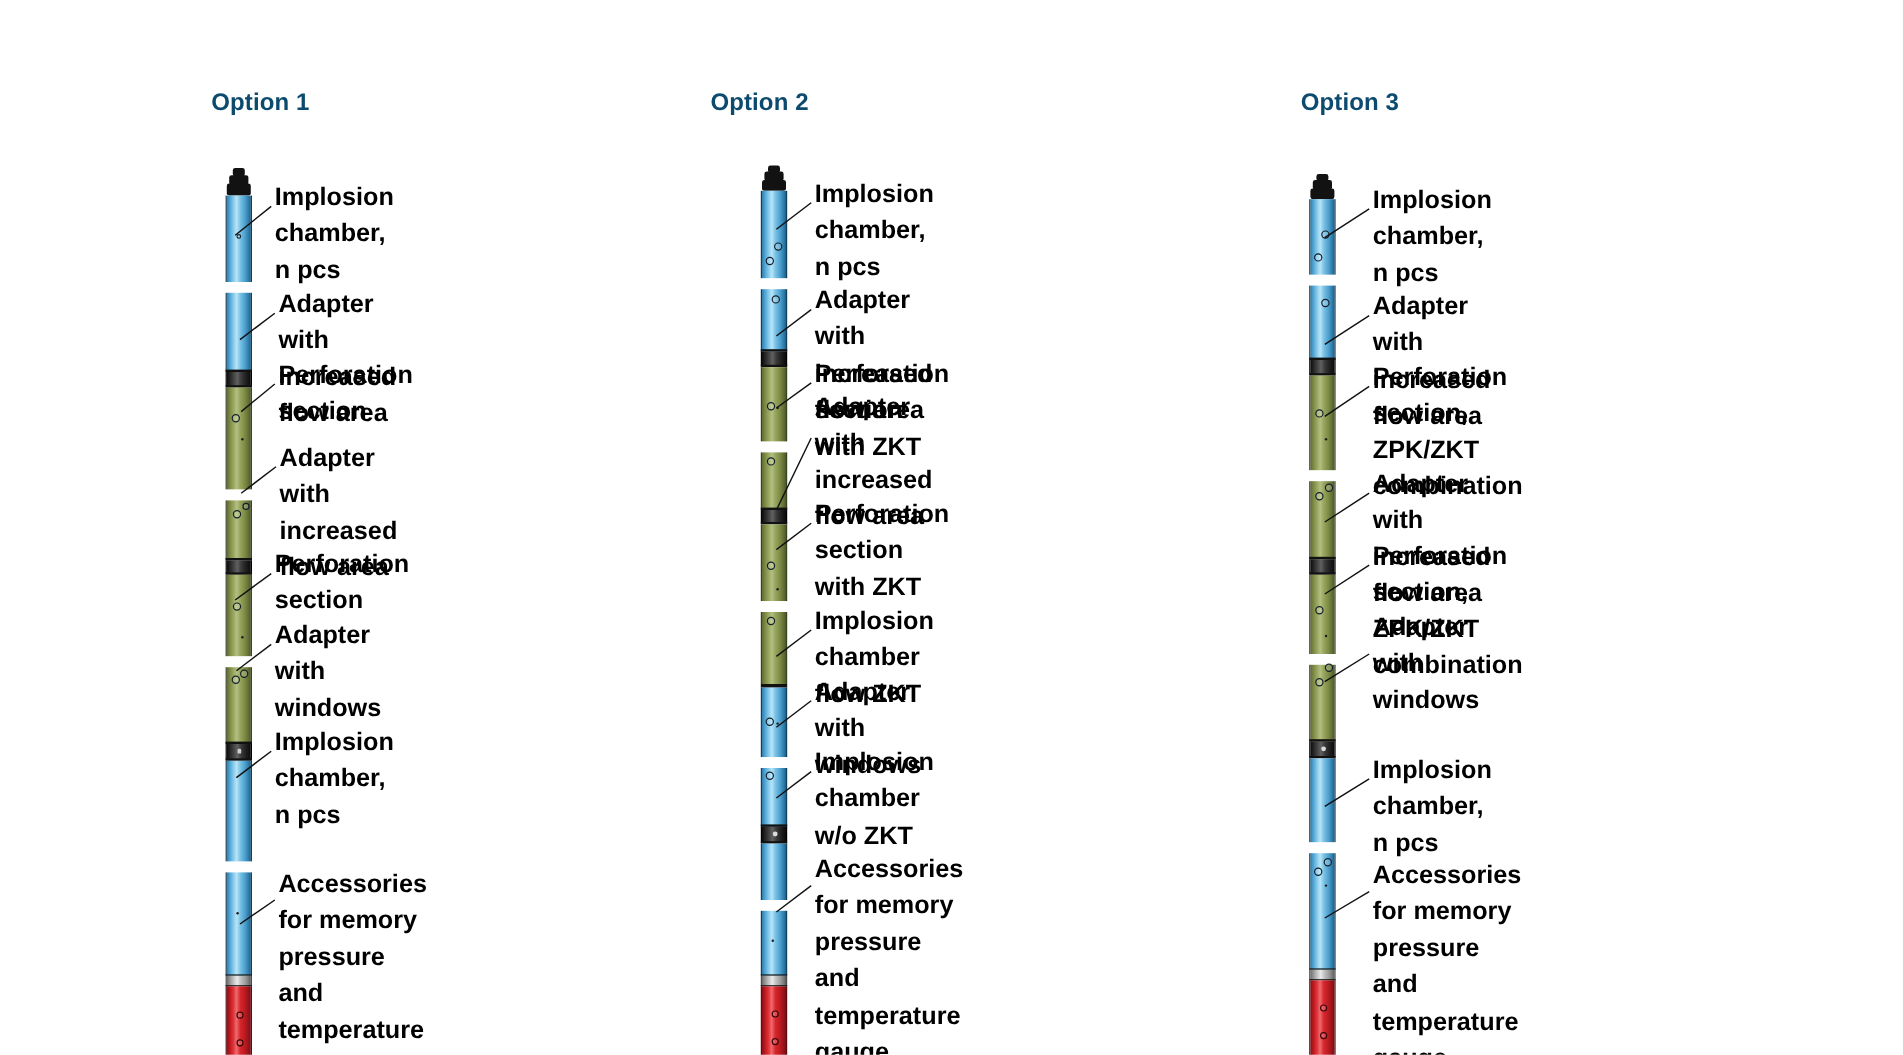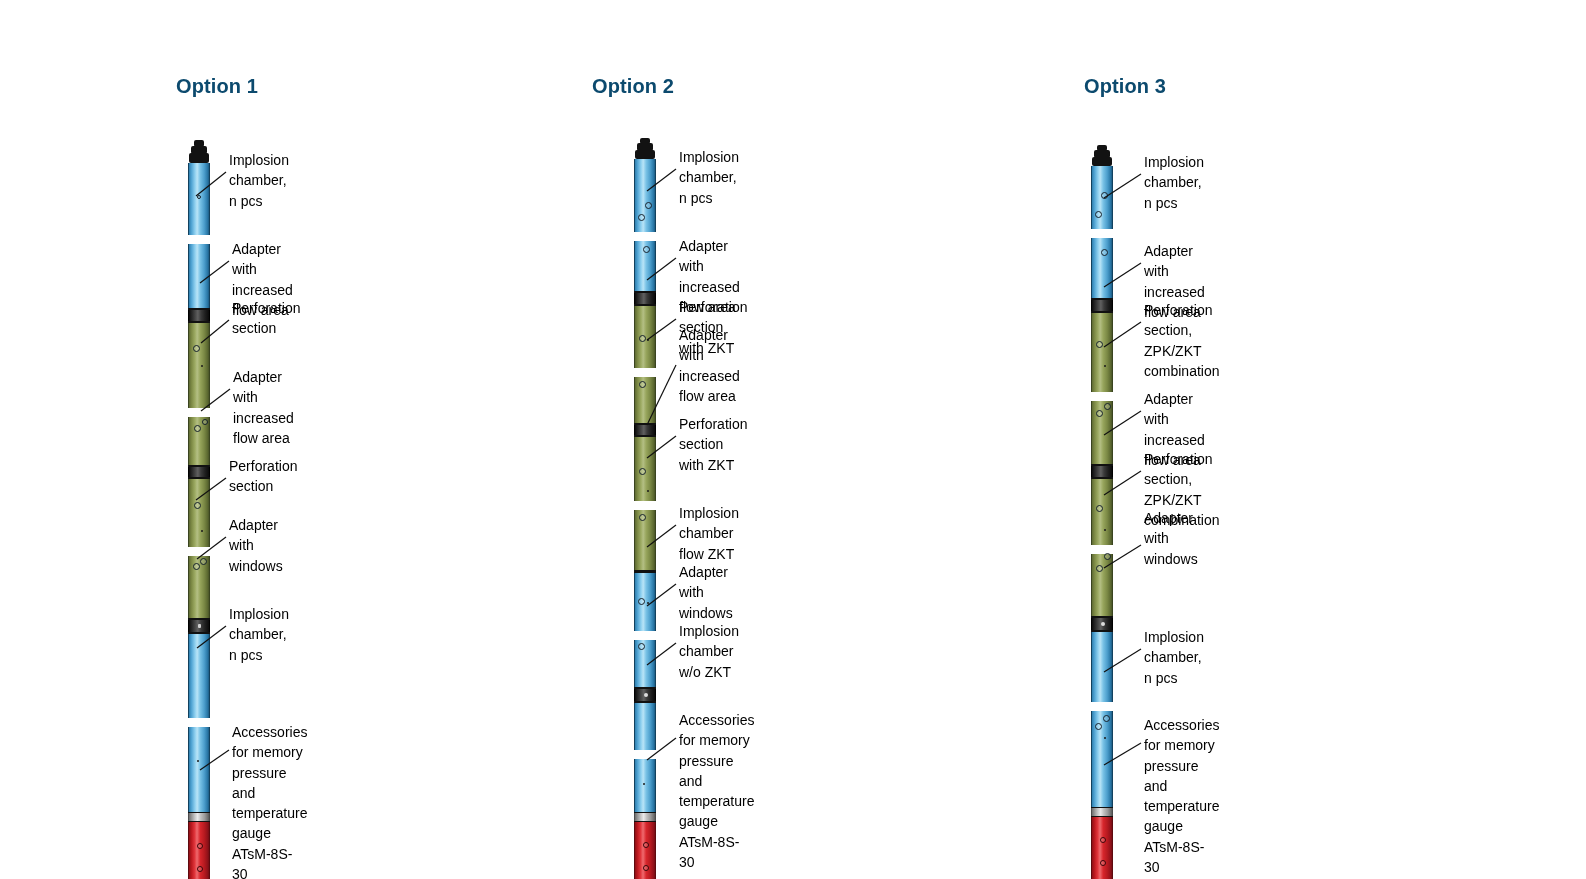--- a/index.html
+++ b/index.html
@@ -75,21 +75,21 @@
   
   .hole{position:absolute;border-radius:50%;border:1px solid #14202a;background:rgba(255,255,255,.18);}
   .dot{position:absolute;border-radius:50%;background:#1b1b1b;}
 
   
   .cap-l{position:absolute;background:#121212;border-radius:2px;}
 
   
   .lbl{
     position:absolute;
-    font-size:14px;font-weight:normal;color:#000;
+    font-size:21px;font-weight:bold;color:#000;
     line-height:1.45;
     white-space:pre-line;
   }
 
   
   .leaders{position:absolute;left:0;top:0;width:1586px;height:879px;pointer-events:none;}
 </style>
 </head>
 <body>
 

